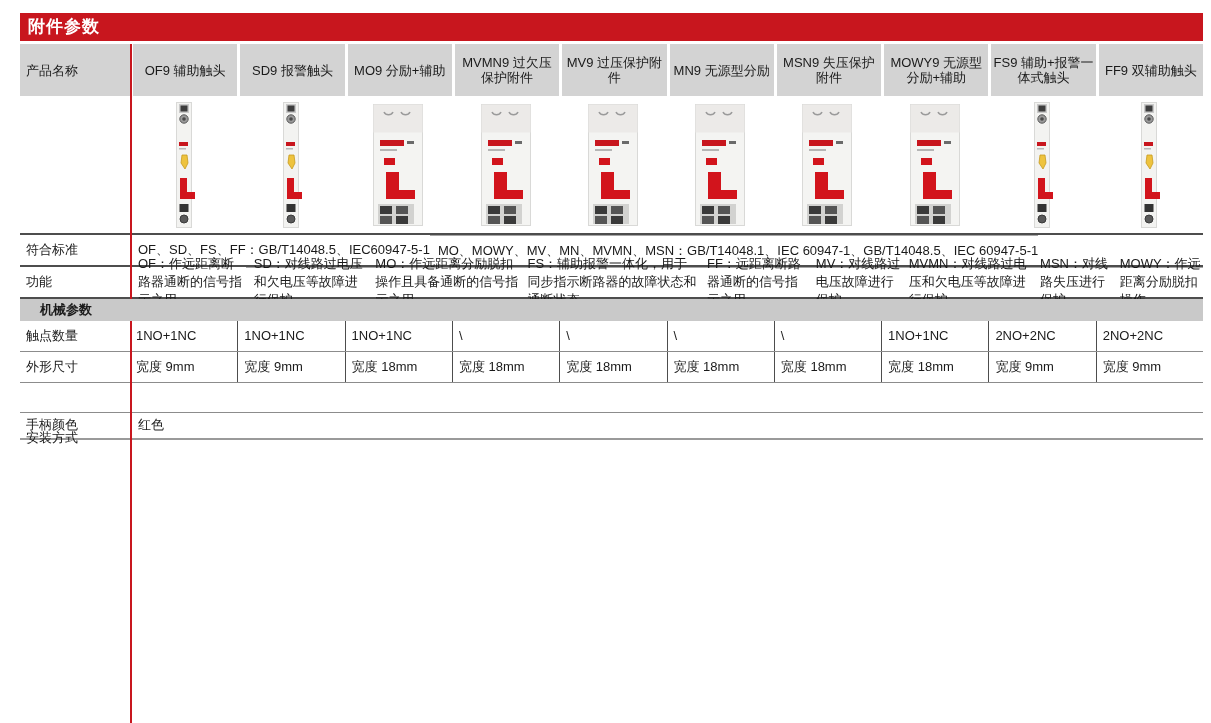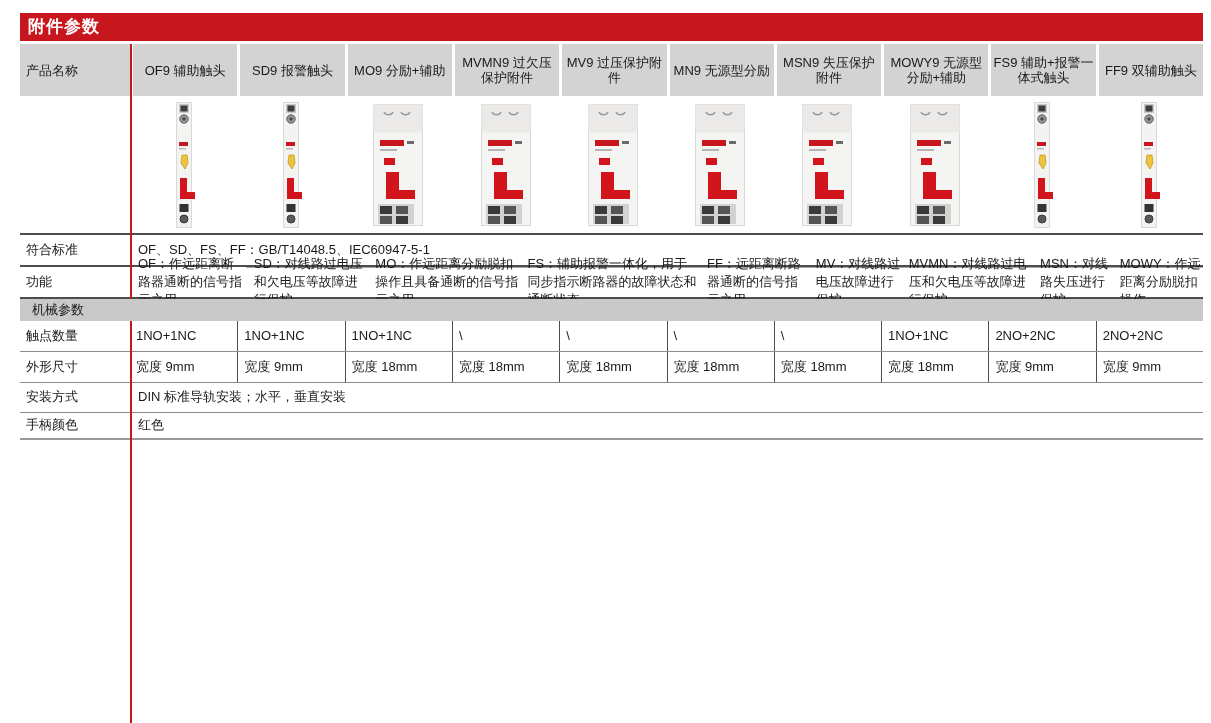--- a/index.html
+++ b/index.html
@@ -45,34 +45,34 @@
   .vline + .vline { border-top:1px solid #a6a6a6; }
 
   .standards { border-top:2px solid #4d4d4d; border-bottom:2px solid #4d4d4d; }
   .standards .vline { height:30px; }
   .functions { border-bottom:2px solid #4d4d4d; }
   .functions .vline { height:29.5px; }
 
   
   .band {
     position:relative; z-index:2; background:#c9c9c9; height:22px;
-    line-height:22px; font-weight:normal; padding-left:12px;
+    line-height:22px; font-weight:bold; padding-left:20px;
   }
 
   
   .mrow { border-bottom:1px solid #8c8c8c; }
   .mrow .lab { display:flex; align-items:center; padding-left:6px; }
   .mcell { display:flex; align-items:center; padding-left:6px; }
   .mcell.v { border-left:1px solid #4d4d4d; }
   .row-contacts, .row-dims { height:31px; }
 
   .mline { display:flex; border-bottom:1px solid #8c8c8c; }
   .mline .lab { width:110px; flex:0 0 110px; display:flex; align-items:center; padding-left:6px; }
   .mline .val { flex:1; display:flex; align-items:center; padding-left:8px; }
-  .row-mount { height:30px; }
+  .row-mount { height:30px;flex-direction:column; }
   .row-handle { height:27px; border-bottom:2px solid #9a9a9a; }
 
   
   .redline {
     position:absolute; left:110px; top:31px; width:2px; height:687px;
     background:#c8161e; z-index:1;
   }
 
   svg.module { display:block; }
 </style>
@@ -185,20 +185,21 @@
         <svg class="module" width="24" height="126">
           <use href="#module-9mm"></use>
         </svg>
       </div>
   </div>
 
   <div class="section standards">
     <div class="lab">符合标准</div>
     <div class="vals">
       <div class="vline">OF、SD、FS、FF：GB/T14048.5、IEC60947-5-1</div>
+      <div class="vline">MO、MOWY、MV、MN、MVMN、MSN：GB/T14048.1、IEC 60947-1、GB/T14048.5、IEC 60947-5-1</div>
     </div>
   </div>
 
   <div class="section functions">
     <div class="lab">功能</div>
     <div class="vals">
       <div class="vline">OF：作远距离断路器通断的信号指示之用</div>
       <div class="vline">SD：对线路过电压和欠电压等故障进行保护</div>
       <div class="vline">MO：作远距离分励脱扣操作且具备通断的信号指示之用</div>
       <div class="vline">FS：辅助报警一体化，用于同步指示断路器的故障状态和通断状态</div>
@@ -235,21 +236,20 @@
     <div class="mcell v">宽度 18mm</div>
     <div class="mcell v">宽度 18mm</div>
     <div class="mcell v">宽度 18mm</div>
     <div class="mcell v">宽度 18mm</div>
     <div class="mcell v">宽度 9mm</div>
     <div class="mcell v">宽度 9mm</div>
   </div>
 
   <div class="mline row-mount">
     <div class="lab">安装方式</div>
-    <div class="val">DIN 标准导轨安装；水平，垂直安装</div>
   </div>
 
   <div class="mline row-handle">
     <div class="lab">手柄颜色</div>
     <div class="val">红色</div>
   </div>
 
   <div class="redline"></div>
 
 </div>

